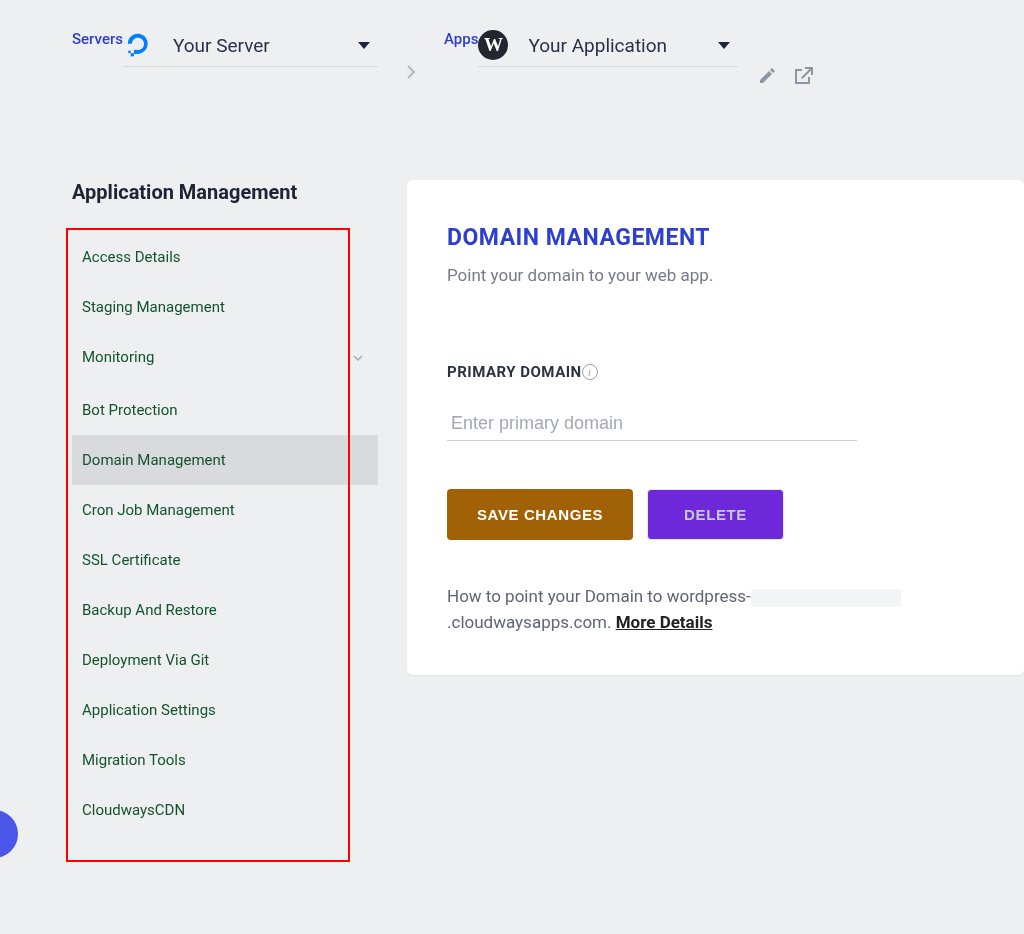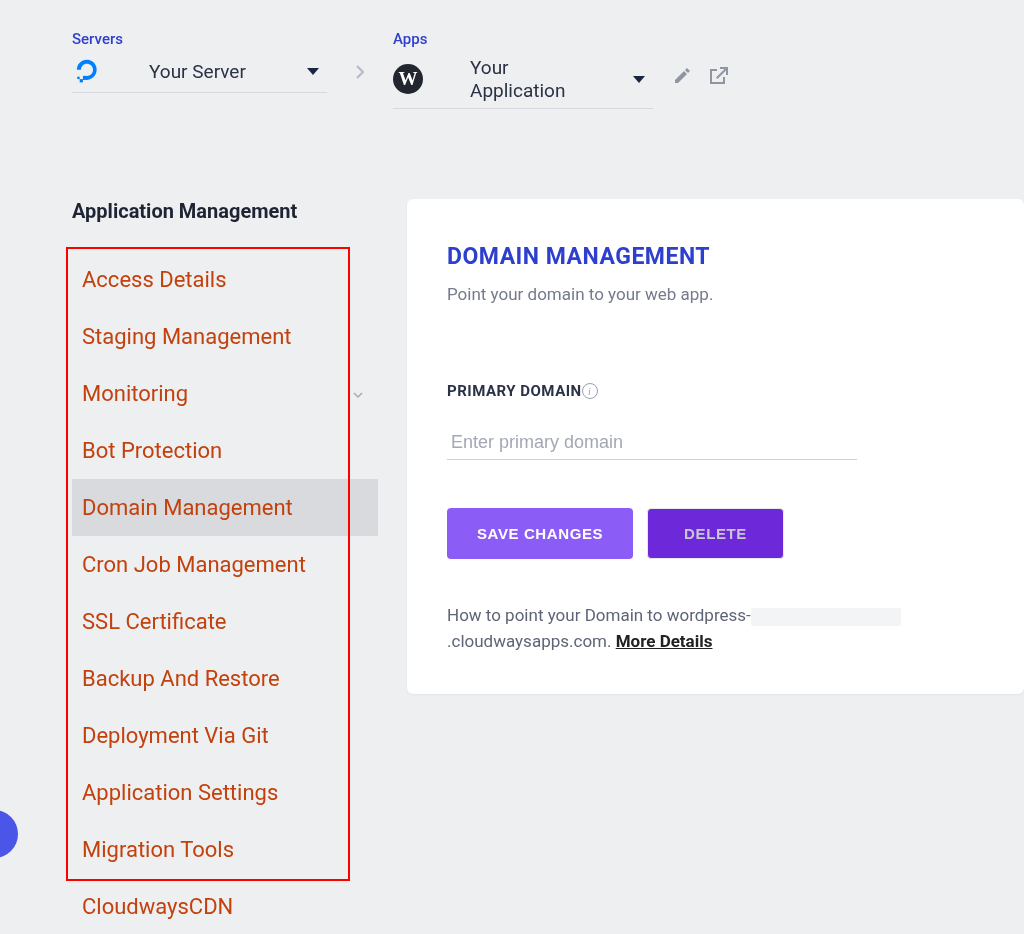--- a/index.html
+++ b/index.html
@@ -11,34 +11,33 @@
   overflow: hidden;
   position: relative;
 }
 .top-area {
   padding: 30px 0 0 72px;
   display: flex;
   align-items: flex-start;
 }
 .crumb-col {
   display: flex;
-  flex-direction: column;
+  flex-direction: row;
 }
 .crumb-label {
   font-size: 15px;
   color: #2E3FCE;
   margin-bottom: 8px;
   font-weight: 500;
 }
 .crumb-row {
   display: flex;
   align-items: center;
   border-bottom: 1px solid #D6D8DD;
   padding-bottom: 6px;
-  gap: 27px;
 }
 .crumb-row.server { width: 255px; }
 .crumb-row.app { width: 260px; }
 .crumb-icon-box {
   width: 30px; height: 30px;
   display: flex; align-items: center; justify-content: center;
 }
 .crumb-text {
   font-size: 19px;
   color: #2B3246;
@@ -77,26 +76,26 @@
 }
 .nav-list { position: relative; }
 .red-box {
   position: absolute;
   top: -4px; left: -6px;
   width: 284px; height: 634px;
   border: 2px solid #FF0000;
   pointer-events: none;
 }
 .nav-item {
-  font-size: 22px;
-  color: #c2410c;
+  font-size: 15px;
+  color: #14532d;
   padding: 16px 10px;
   cursor: pointer;
   display: flex;
-  align-items: flex-end;
+  align-items: flex-start;
   justify-content: space-between;
 }
 .nav-item.active { background: #D9DADD; width: 306px; }
 .nav-chevron { color: #A6AAB4; font-size: 18px; margin-right: 2px;}
 .card {
   margin-left: 30px;
   background: #FFFFFF;
   border-radius: 6px;
   width: 620px;
   padding: 44px 40px 40px 40px;
@@ -141,21 +140,21 @@
 .btn-row { display: flex; gap: 14px; margin-bottom: 44px; }
 .btn {
   padding: 16px 30px;
   font-size: 15px;
   font-weight: 700;
   letter-spacing: 0.6px;
   border-radius: 4px;
   border: none;
   cursor: pointer;
 }
-.btn-save { background: #8b5cf6; color: #FFFFFF; }
+.btn-save { background: #a16207; color: #FFFFFF; }
 .btn-delete { background: #6d28d9; color: #C6C9D4; border: 1px solid #E7E9EE; padding: 16px 36px;}
 .help-text { font-size: 17px; color: #5E6576; line-height: 1.5; }
 .help-text .blurred {
   background: #F3F4F6; color: transparent;
   border-radius: 2px; display: inline-block; width: 150px; height: 18px;
   vertical-align: middle;
 }
 .help-link {
   color: #222; font-weight: 700; text-decoration: underline; cursor: pointer;
 }

